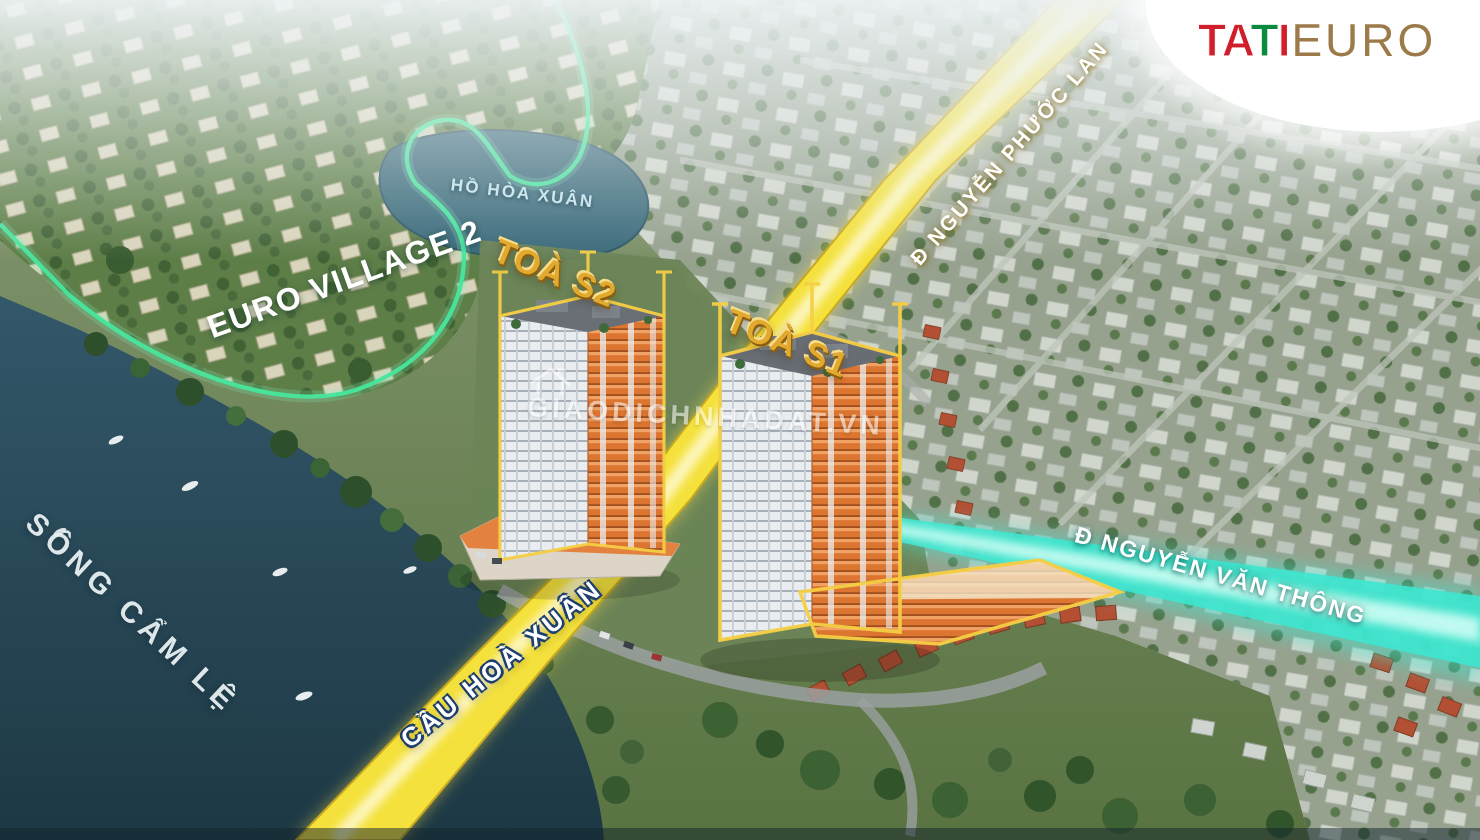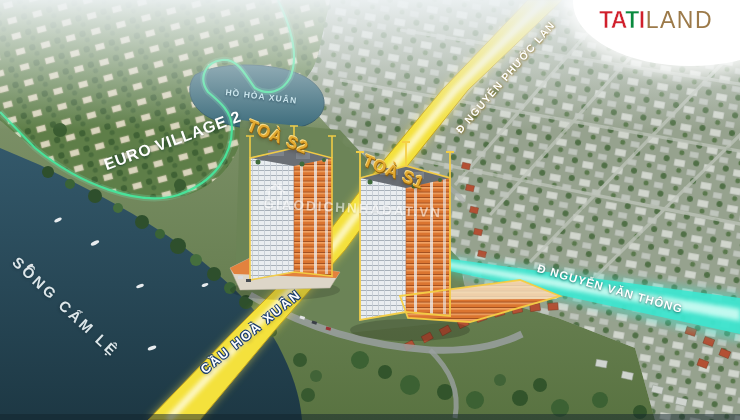--- a/index.html
+++ b/index.html
@@ -289,16 +289,16 @@
 
   <div class="watermark">
     <svg class="wm-house" width="22" height="16" viewBox="0 0 22 16">
       <path d="M2,9 L11,2 L20,9 M5,8 L5,14 M17,8 L17,14 M15,4 L15,2 L17,2" fill="none" stroke="#fff" stroke-width="1.6" stroke-linecap="round"></path>
     </svg>
     <span>GIAODICHNHADAT.VN</span>
   </div>
 
   <div class="logo-blob"></div>
   <div class="logo">
-    <span class="tati"><span class="c-red">T</span><span class="c-red">A</span><span class="c-green">T</span><span class="c-red">I</span></span><span class="land">LAND</span>
+    <span class="tati"><span class="c-red">T</span><span class="c-red">A</span><span class="c-green">T</span><span class="c-red">I</span></span><span class="land">EURO</span>
   </div>
 
 </div>
 
 </body></html>

